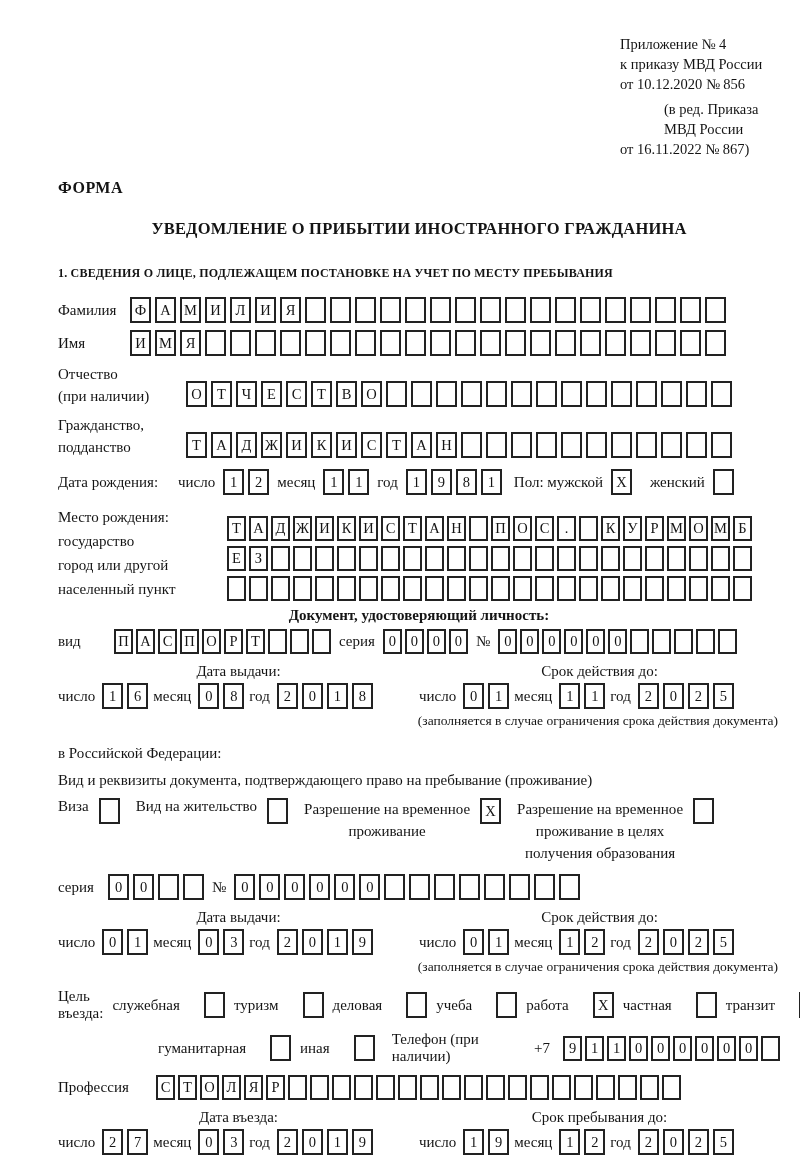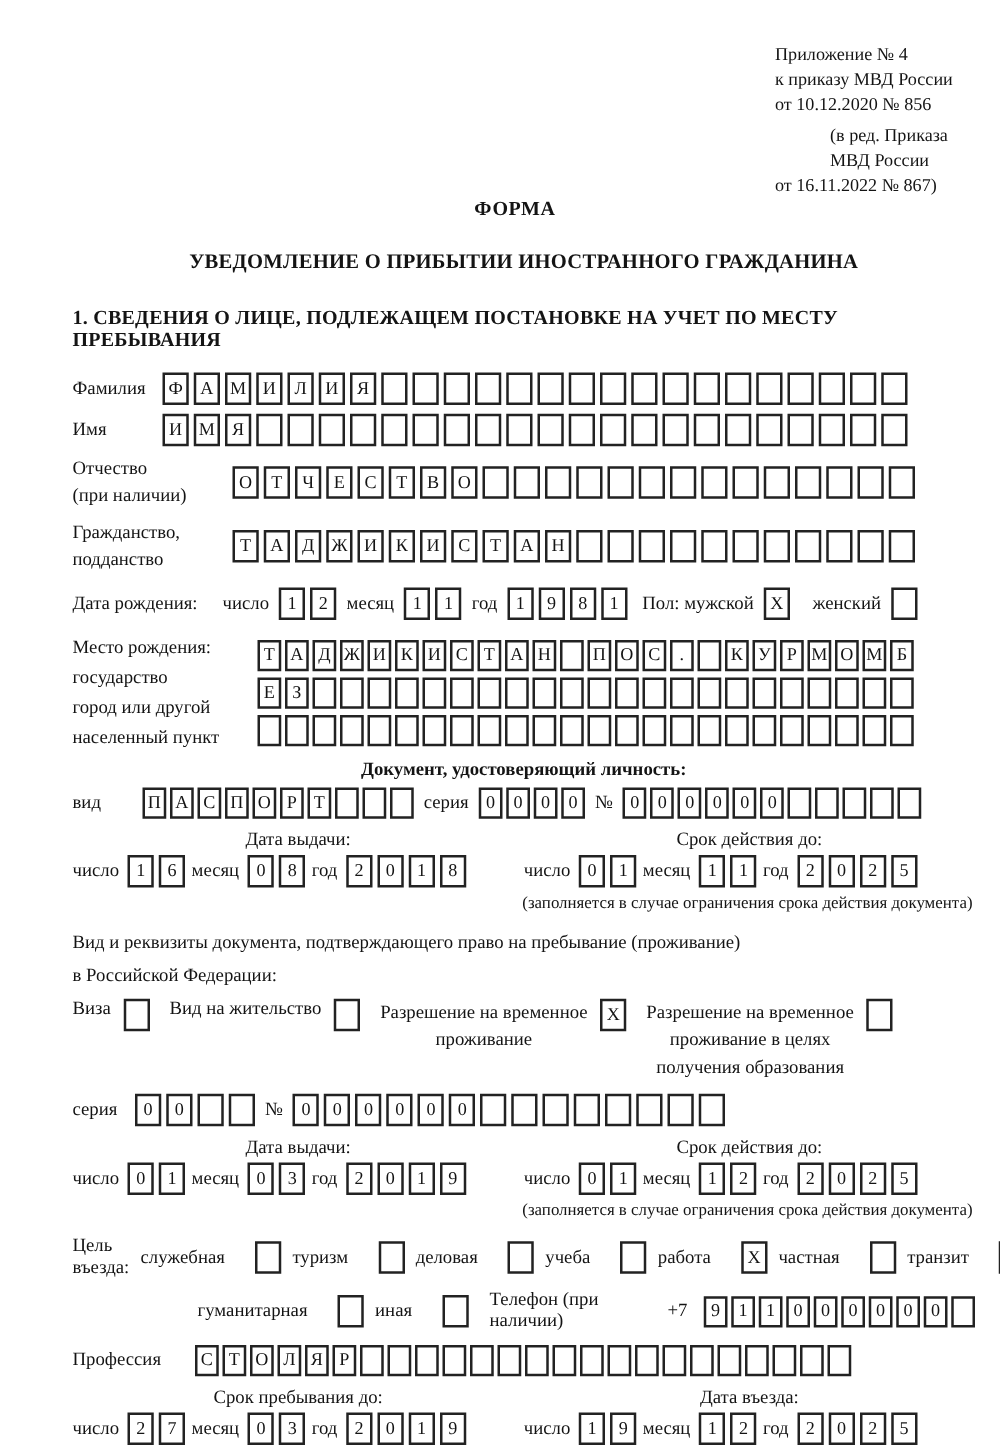--- a/index.html
+++ b/index.html
@@ -6,27 +6,27 @@
   html,body { background:#ffffff; }
   body {
     width:800px; height:1163px; overflow:hidden;
     color:#141414;
     font-family:"Liberation Serif","DejaVu Serif",serif;
     font-size:15px;
     padding:34px 20px 14px 58px;
   }
   .hdr { margin-left:562px; font-size:14.5px; line-height:20px; }
   .hdr .rev1 { margin-top:5px;margin-left:44px; }
-  .forma { text-align:center; padding-right:14px; font-weight:bold; font-size:16px; margin-top:0; letter-spacing:.5px; }
+  .forma { text-align:left; padding-right:14px; font-weight:bold; font-size:16px; margin-top:20px; letter-spacing:.5px; }
   .title { text-align:center; font-weight:bold; font-size:16.5px; line-height:23px; margin-top:20px; letter-spacing:.2px; }
   .blank { display:inline-block; width:56px; height:15px; border-bottom:2.5px solid #333; margin-left:10px; }
-  .sec { font-weight:bold; font-size:16px; margin-top:26px; letter-spacing:.2px; }
+  .sec { font-weight:bold; font-size:12px; margin-top:26px; letter-spacing:.2px; }
 
   .row { display:flex; align-items:center; margin-top:7px; }
-  .row.top { align-items:center; }
+  .row.top { align-items:flex-end; }
   .lbl { flex:none; }
   .w72 { width:72px; } .w128 { width:128px; line-height:22px; } .w148 { width:148px; line-height:24px; }
   .cells { display:inline-flex; gap:4px; }
   .cell { flex:none; width:21px; height:26px; border:2px solid #222; display:flex; align-items:center; justify-content:center; font-size:14.5px; }
   .sm { gap:3px; } .sm .cell { width:19px; height:25px; }
   .stack { display:flex; flex-direction:column; gap:5px; }
 
   .mid { margin:0 8px; flex:none; }
   .dhead { display:flex; margin-top:9px; }
   .dhead > div { width:50%; text-align:center; }
@@ -208,21 +208,21 @@
   <span style="margin-left:4px;">Пол: мужской</span>
   <span class="cells">
       <span class="cell">X</span>
     </span>
   <span style="margin-left:10px;">женский</span>
   <span class="cells">
       <span class="cell"></span>
     </span>
 </div>
 
-<div class="row top" style="margin-top:10px;">
+<div class="row top" style="margin-top:10px;gap:21px;">
   <div class="lbl w148">
     <div>Место рождения:</div>
     <div>государство</div>
     <div>город или другой</div>
     <div>населенный пункт</div>
   </div>
   <div class="stack">
     <span class="cells sm">
         <span class="cell">Т</span>
         <span class="cell">А</span>
@@ -383,22 +383,22 @@
         <span class="cell">2</span>
         <span class="cell">0</span>
         <span class="cell">2</span>
         <span class="cell">5</span>
       </span>
   </div>
 </div>
 <div class="note">(заполняется в случае ограничения срока действия документа)</div>
 
 <div class="para">
+  <div>в Российской Федерации:</div>
   <div>Вид и реквизиты документа, подтверждающего право на пребывание (проживание)</div>
-  <div>в Российской Федерации:</div>
 </div>
 
 <div class="cbrow">
   <div class="cbitem">
     <span>Виза</span>
     <span class="cells">
         <span class="cell"></span>
       </span>
   </div>
   <div class="cbitem">
@@ -600,22 +600,22 @@
       <span class="cell"></span>
       <span class="cell"></span>
       <span class="cell"></span>
       <span class="cell"></span>
       <span class="cell"></span>
       <span class="cell"></span>
     </span>
 </div>
 
 <div class="dhead">
+  <div>Дата въезда:</div>
   <div>Срок пребывания до:</div>
-  <div>Дата въезда:</div>
 </div>
 <div class="drow">
   <div class="dgrp">
     <span class="w">число</span>
       <span class="cells">
         <span class="cell">2</span>
         <span class="cell">7</span>
       </span>
     <span class="w">месяц</span>
       <span class="cells">

